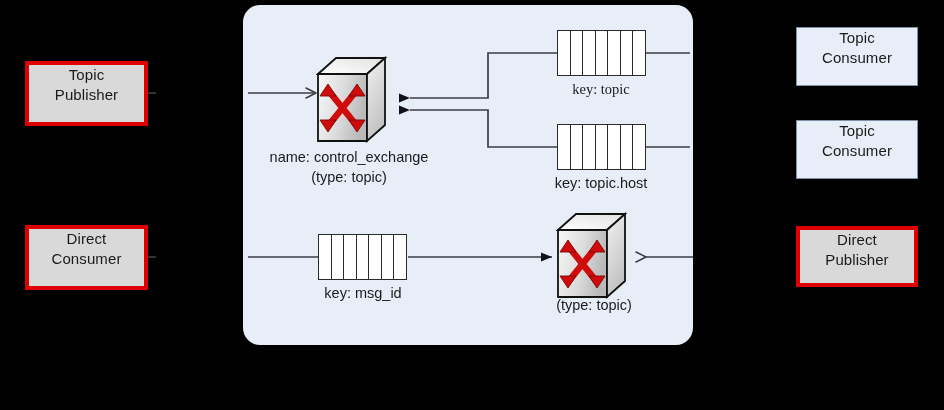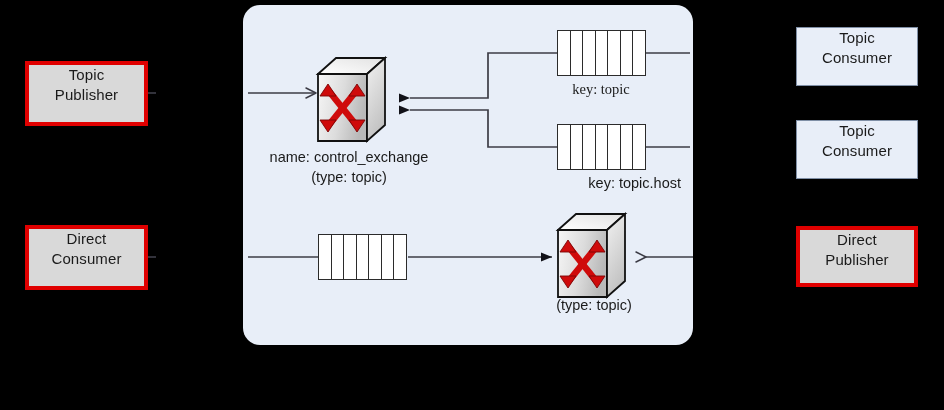--- a/index.html
+++ b/index.html
@@ -228,31 +228,32 @@
 
   <div class="queue" style="left:557px; top:124px; width:89px; height:46px;">
     <div class="cell"></div>
     <div class="cell"></div>
     <div class="cell"></div>
     <div class="cell"></div>
     <div class="cell"></div>
     <div class="cell"></div>
     <div class="cell"></div>
   </div>
-  <div class="queue-label" style="left:521px; top:175px; width:160px;text-align:right;">key: topic.host</div>
+  <div class="queue-label" style="left:521px; top:175px; width:160px;">key: topic.host</div>
 
   <div class="queue" style="left:318px; top:234px; width:89px; height:46px;">
     <div class="cell"></div>
     <div class="cell"></div>
     <div class="cell"></div>
     <div class="cell"></div>
     <div class="cell"></div>
     <div class="cell"></div>
     <div class="cell"></div>
   </div>
+  <div class="queue-label" style="left:283px; top:285px; width:160px;">key: msg_id</div>
 
   <div class="endpoint pub" style="left:25px; top:61px; width:123px; height:65px;">
     <span class="ep-line">Topic</span>
     <span class="ep-line">Publisher</span>
   </div>
 
   <div class="endpoint pub" style="left:25px; top:225px; width:123px; height:65px;">
     <span class="ep-line">Direct</span>
     <span class="ep-line">Consumer</span>
   </div>

